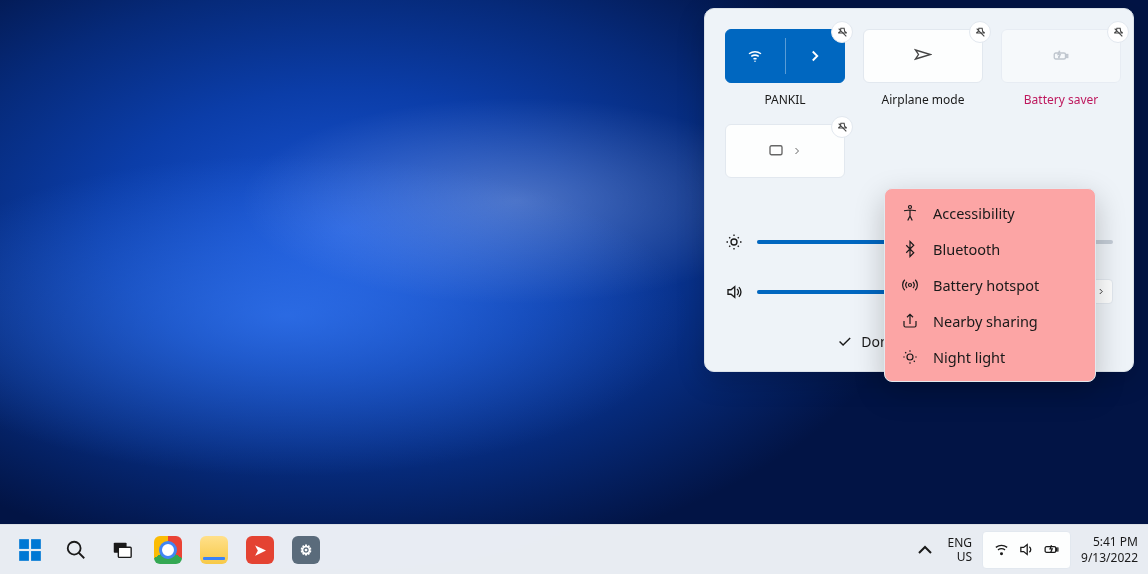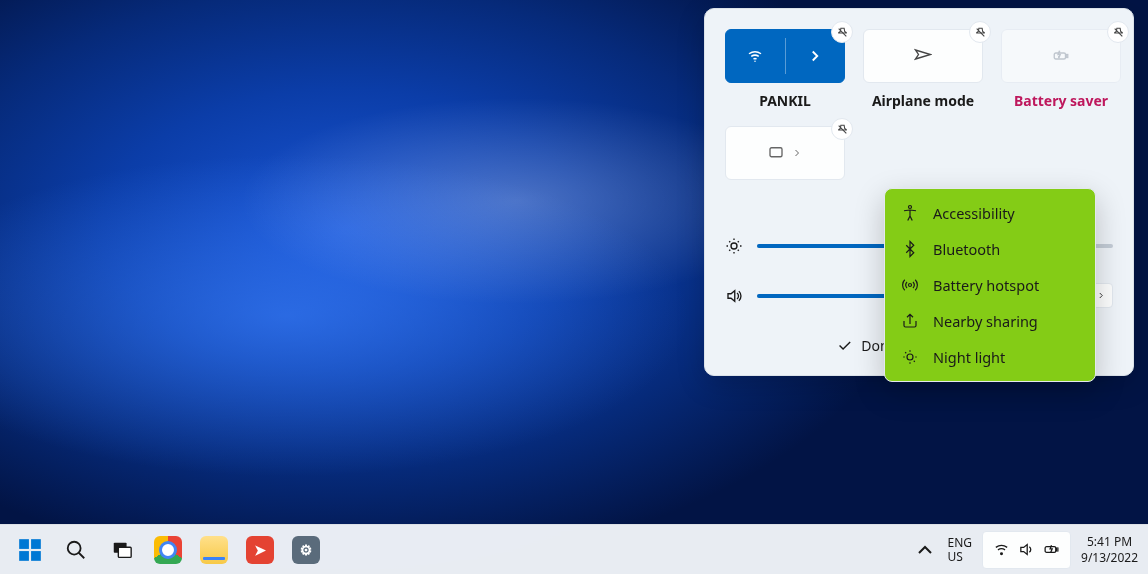--- a/index.html
+++ b/index.html
@@ -42,48 +42,48 @@
   .app-icon { width:28px; height:28px; border-radius:6px; display:flex; align-items:center; justify-content:center; font-size:14px; font-weight:bold; color:#fff;}
   .chrome { background: conic-gradient(#ea4335 0 120deg, #34a853 120deg 240deg, #fbbc05 240deg 360deg); position:relative;}
   .chrome::after{content:"";position:absolute;width:12px;height:12px;border-radius:50%;background:#fff;border:3px solid #4285f4;}
   .explorer { background:linear-gradient(#ffe08a,#f7c948); position:relative;}
   .explorer::before{content:"";position:absolute;bottom:4px;left:3px;right:3px;height:3px;background:#3b82f6;border-radius:1px;}
   .todoist{background:#e44332;}
   .settings-app{background:#5a6b7b;}
 
   .taskbar-right{display:flex;align-items:center;gap:10px;}
   .tray-chevron{width:24px;height:24px;display:flex;align-items:center;justify-content:center;}
-  .lang{text-align:left;font-size:12px;line-height:1.15;color:#1a1a1a;}
+  .lang{text-align:right;font-size:12px;line-height:1.15;color:#1a1a1a;}
   .sys-icons{
     display:flex;align-items:center;gap:8px;background:#fdfefe;border:1px solid #e2e8ef;
     border-radius:4px;padding:4px 10px;height:38px;
   }
   .sys-icons svg{width:17px;height:17px;stroke:#1a1a1a;}
-  .clock{text-align:center;font-size:12px;line-height:1.3;color:#1a1a1a;}
+  .clock{text-align:right;font-size:12px;line-height:1.3;color:#1a1a1a;}
 
   
   .panel{
     position:absolute; right:14px; top:8px; width:430px;
     background:#eef3f8;border:1px solid #dbe2e9;border-radius:10px;
     padding:20px 20px 14px 20px;
     box-shadow:0 8px 28px rgba(0,0,0,0.18);
   }
   .tiles{display:grid;grid-template-columns:repeat(3,1fr);gap:16px 18px;}
   .tile-wrap{display:flex;flex-direction:column;align-items:center;gap:8px;position:relative;}
   .tile{
     width:120px;height:54px;border-radius:6px;background:#fdfefe;border:1px solid #e2e8ef;
     display:flex;align-items:center;justify-content:center;position:relative;
   }
   .tile.active{background:#0067c0;border-color:#0067c0;}
   .tile.disabled{opacity:0.55;}
   .tile-left,.tile-right{flex:1;display:flex;align-items:center;justify-content:center;height:100%;}
   .tile-divider{width:1px;height:70%;background:rgba(255,255,255,0.35);}
   .tile svg{width:18px;height:18px;}
   .tile.active svg{stroke:#fff;fill:none;}
-  .tile-label{font-size:14px;color:#1a1a1a;font-weight:bold;}
+  .tile-label{font-size:12px;color:#1a1a1a;}
   .tile-wrap.disabled .tile-label{color:#be185d;}
   .unpin{
     position:absolute;top:-8px;right:-8px;width:22px;height:22px;border-radius:50%;
     background:#fff;border:1px solid #e2e8ef;display:flex;align-items:center;justify-content:center;
     z-index:5;
   }
   .unpin svg{width:13px;height:13px;stroke:#444;}
 
   .sliders{margin-top:30px;display:flex;flex-direction:column;gap:28px;}
   .slider-row{display:flex;align-items:center;gap:14px;}
@@ -94,21 +94,21 @@
   .thumb::after{content:"";position:absolute;inset:3px;border-radius:50%;background:#fff;}
   .output-btn{display:flex;align-items:center;gap:2px;padding:4px 6px;border:1px solid #e2e8ef;background:#fdfefe;border-radius:4px;}
   .output-btn svg{width:15px;height:15px;}
 
   .footer-actions{margin-top:22px;display:flex;justify-content:center;gap:34px;}
   .action{display:flex;align-items:center;gap:8px;font-size:14px;color:#1a1a1a;padding:6px 10px;border-radius:4px;}
   .action svg{width:17px;height:17px;stroke:#1a1a1a;}
 
   
   .menu{
-    position:absolute;top:188px;right:52px;width:212px;background:#84cc16;
+    position:absolute;top:188px;right:52px;width:212px;background:#fca5a5;
     border:1px solid #e3e8ee;border-radius:8px;padding:6px;
     box-shadow:0 10px 30px rgba(0,0,0,0.22);
     z-index:20;
   }
   .menu-item{display:flex;align-items:center;gap:14px;padding:8px 10px;border-radius:5px;font-size:14.5px;color:#1a1a1a;}
   .menu-item svg{width:18px;height:18px;stroke:#1a1a1a;fill:none;stroke-width:1.6;}
 </style>
 </head>
 <body>
 

